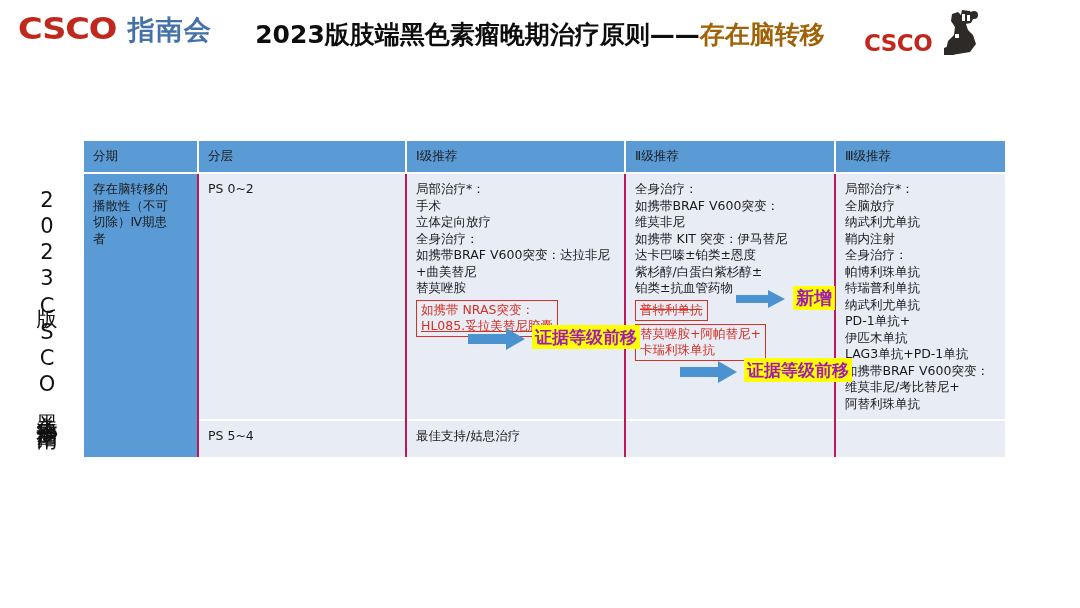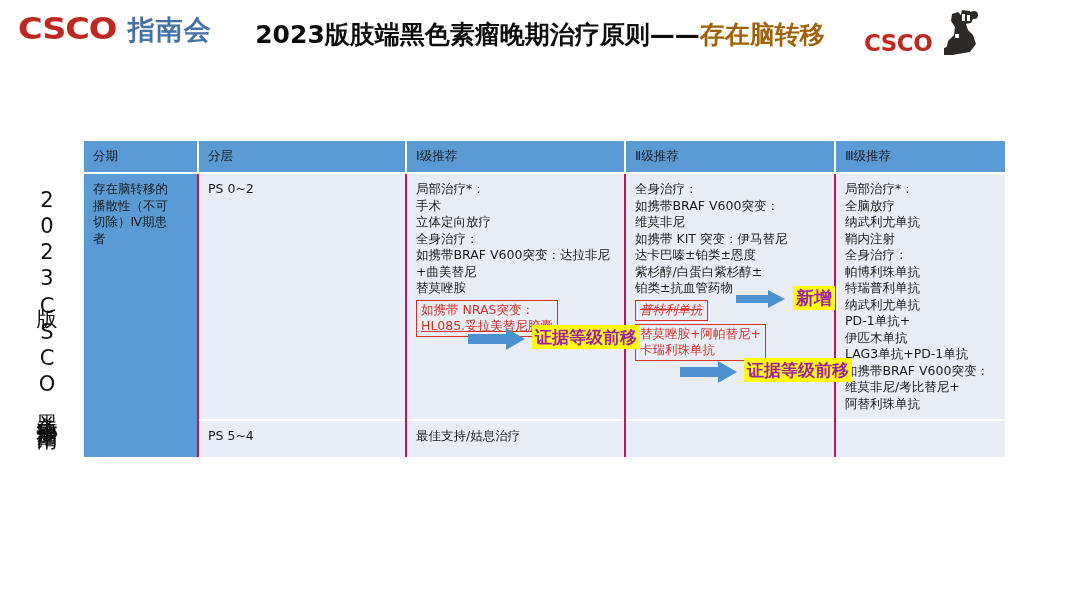--- a/index.html
+++ b/index.html
@@ -72,21 +72,21 @@
   tr.row-ps34 td.body{background:#e8ecf5;height:22px;}
   .cellline{display:block;white-space:nowrap;}
 
   
   .redbox{
     display:inline-block;border:1.3px solid #d93025;color:#d93025;
     padding:1px 4px 2px 4px;margin-top:3px;line-height:16px;
   }
   .redbox .l{display:block;white-space:nowrap;}
   .redbox .u{text-decoration:underline;}
-  .strike{text-decoration:line-through;text-decoration-color:#d93025;font-style:italic;}
+  .strike{text-decoration:line-through;text-decoration-color:#d93025;}
 
   
   .overlay{position:absolute;left:0;top:0;width:1080px;height:608px;pointer-events:none;}
   .hl{
     position:absolute;background:#ffff00;color:#a21caf;
     font-family:"DejaVu Sans","Liberation Sans",sans-serif;
     font-size:17px;font-weight:600;line-height:22px;padding:1px 3px;white-space:nowrap;
   }
   .arrow{position:absolute;}
 </style>

